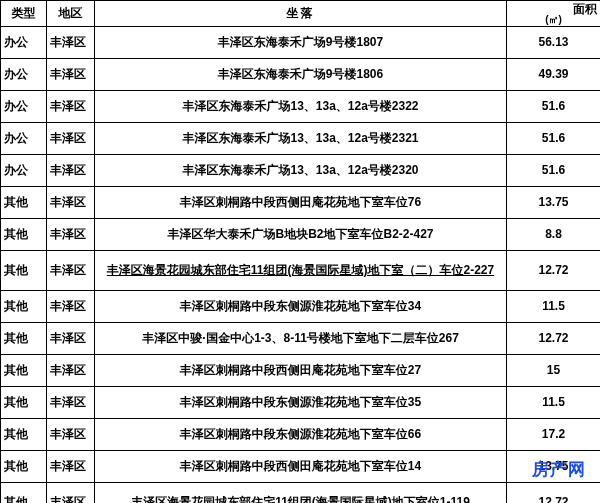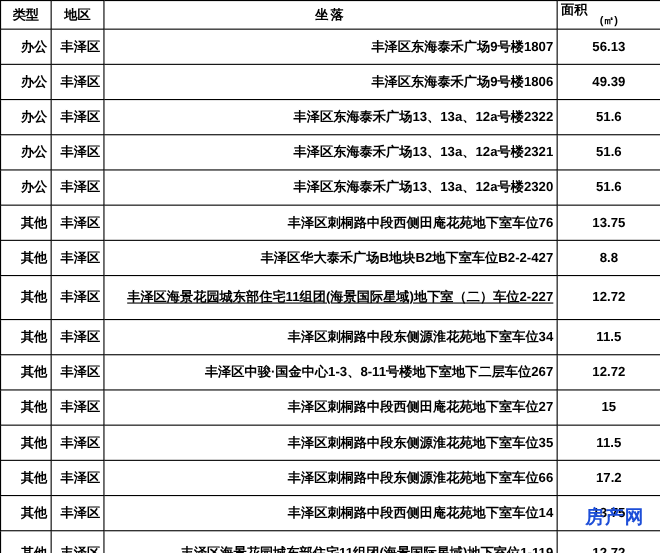--- a/index.html
+++ b/index.html
@@ -44,39 +44,39 @@
     height: 26px;
     font-size: 12.5px;
   }
   th.loc-head { letter-spacing: 2px; }
   th.size-head {
     font-size: 12px;
     padding: 0;
   }
   .size-head-inner {
     display: block;
-    text-align: left;
+    text-align: right;
     line-height: 1.0;
   }
   .size-head-unit {
     display: block;
     text-align: center;
     font-size: 10px;
     line-height: 1.0;
   }
   tbody td {
     height: 32px;
   }
   td.type, td.area {
-    text-align: right;
+    text-align: left;
     white-space: nowrap;
     font-size: 12.5px;
   }
   td.loc {
-    text-align: right;
+    text-align: center;
     font-size: 12.5px;
     word-break: break-all;
   }
   td.size {
     text-align: center;
     font-size: 12.5px;
   }
   tr.tall td { height: 40px; }
   tr.tall td.loc { line-height: 1.25; text-decoration: underline; }
 

